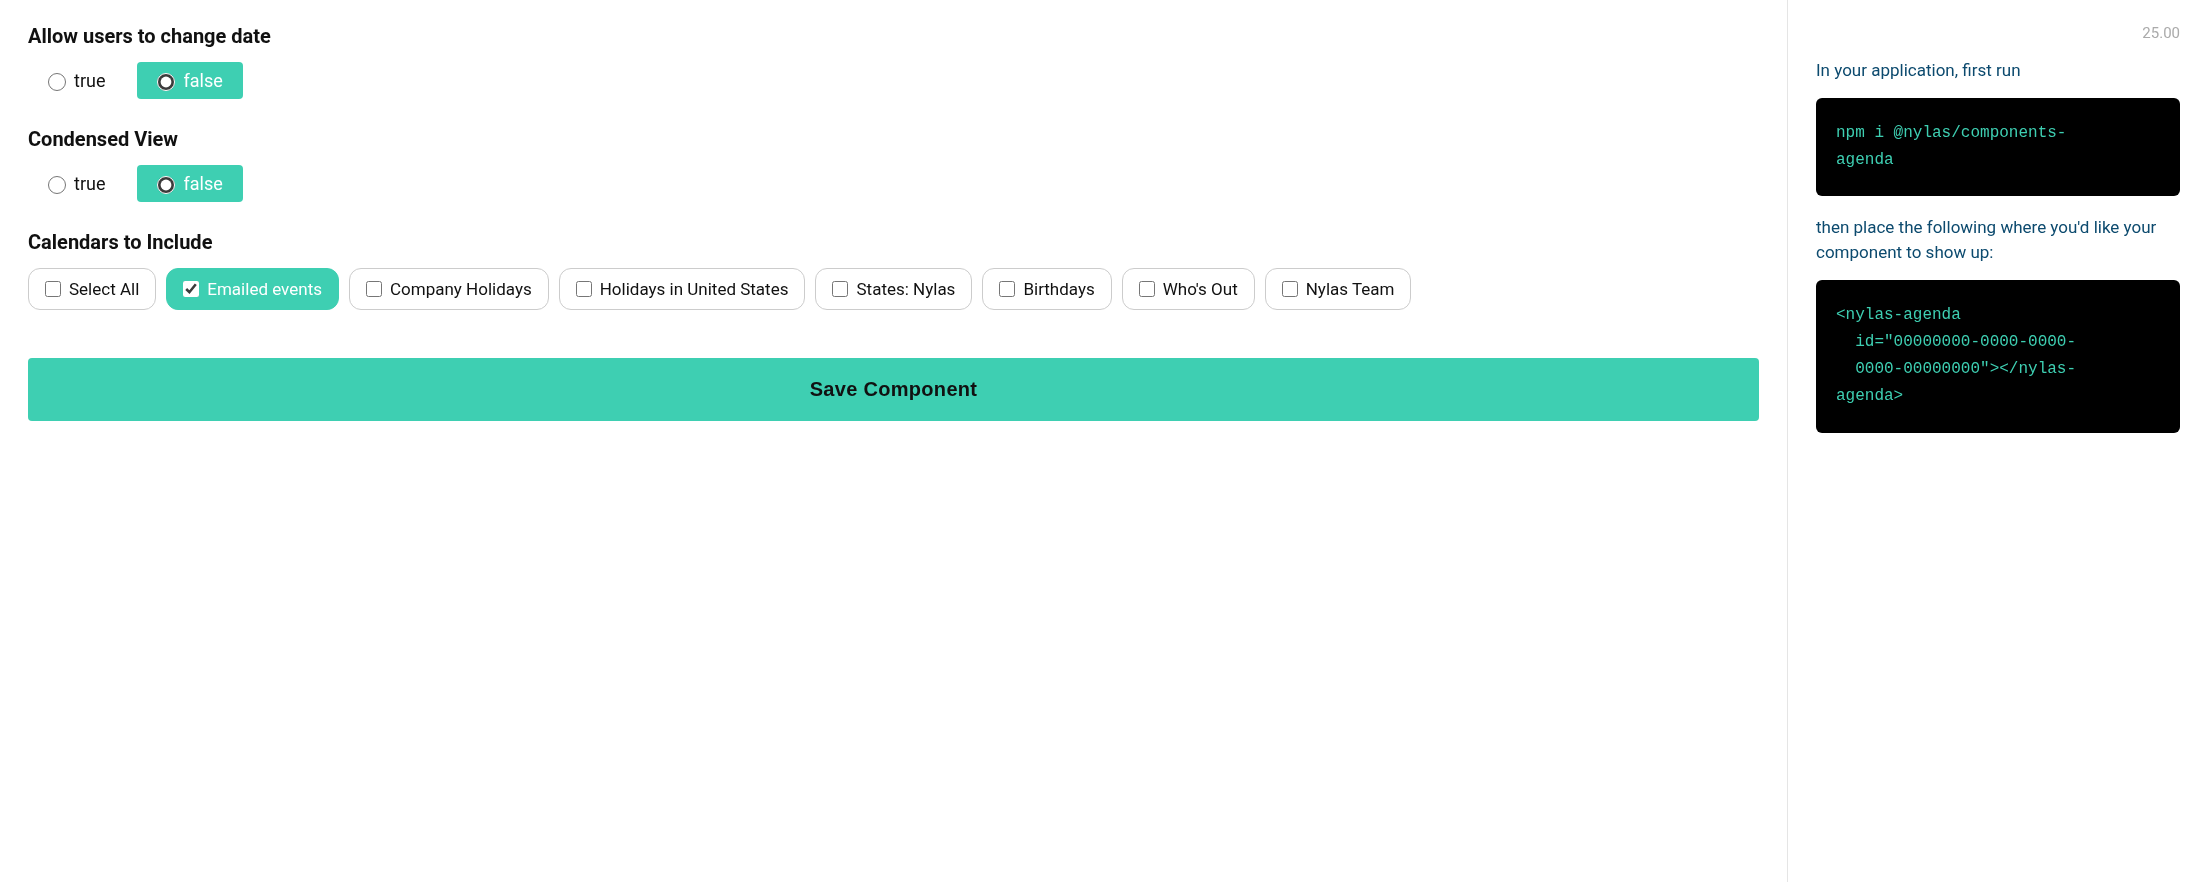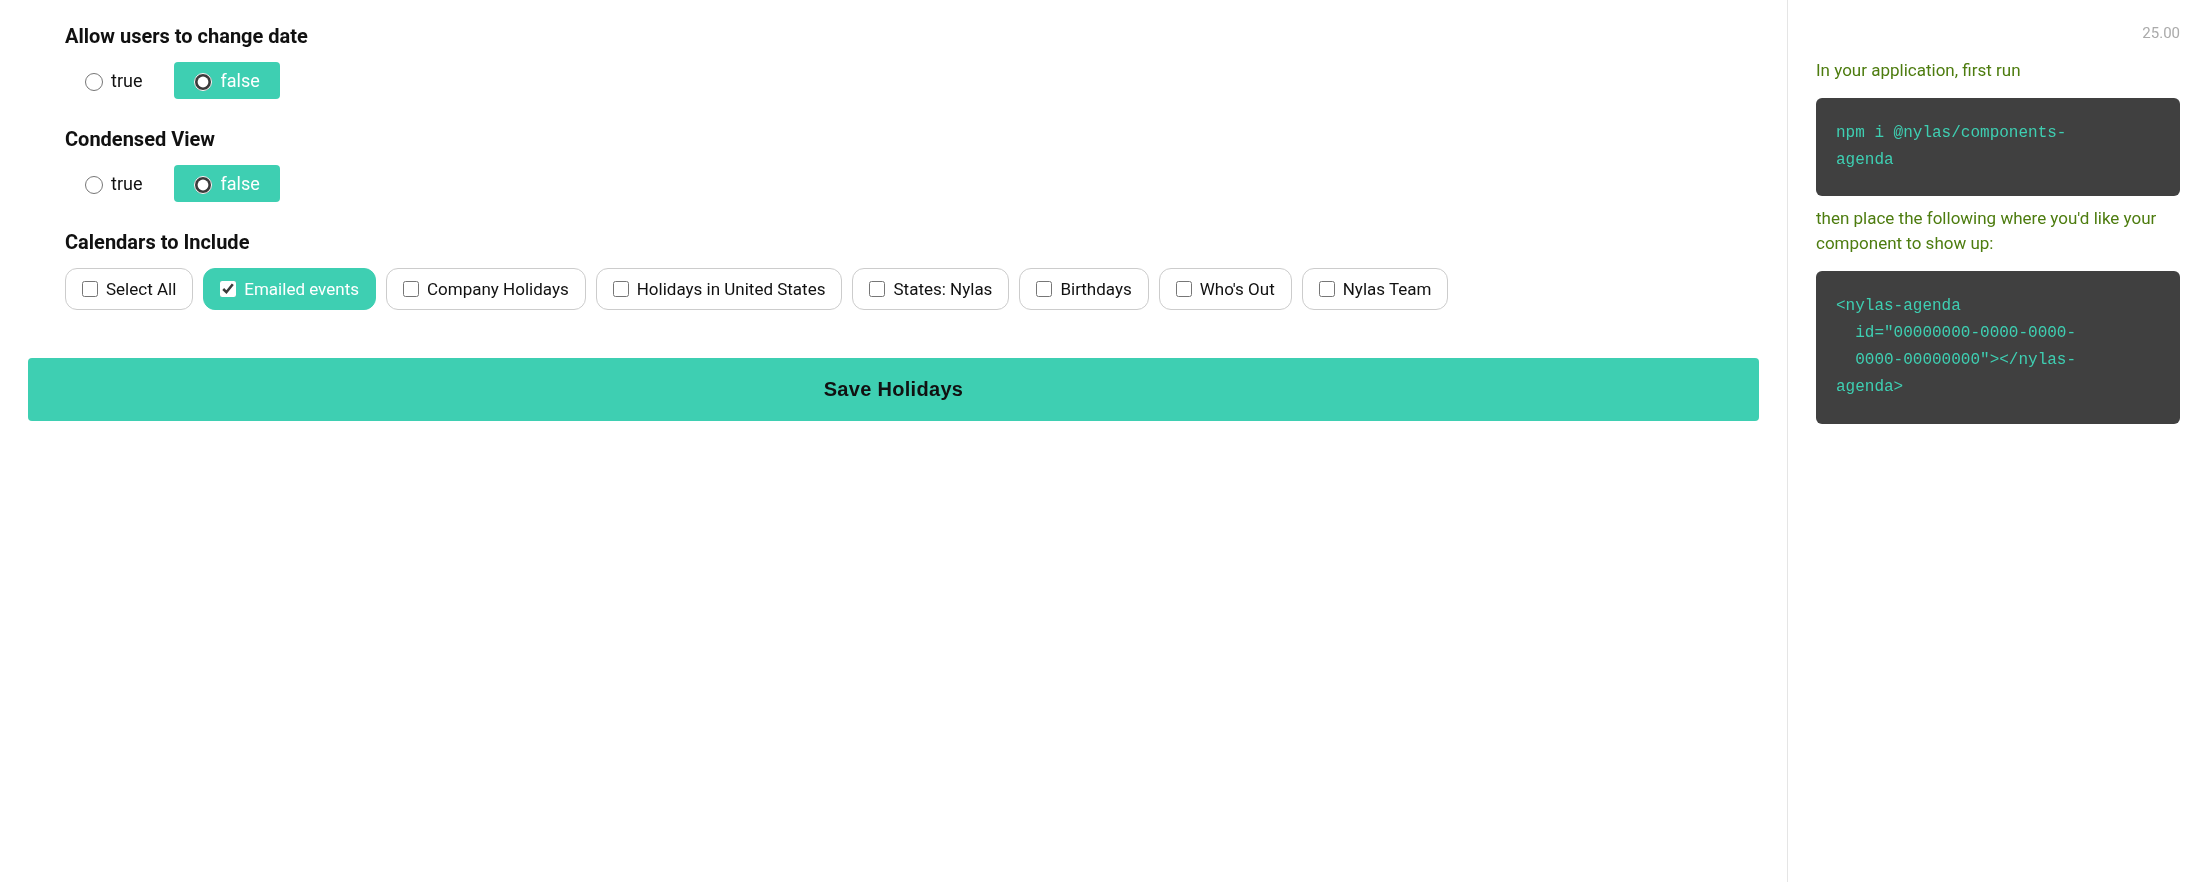--- a/index.html
+++ b/index.html
@@ -16,21 +16,20 @@
     }
     .right-panel {
       width: 420px;
       padding: 24px 28px;
       background: #fff;
     }
 
     
     .section {
       margin-bottom: 28px;
-      margin-left: 37px;
     }
     .section-title {
       font-size: 20px;
       font-weight: 700;
       color: #111;
       margin-bottom: 14px;
     }
 
     
     .radio-group {
@@ -114,29 +113,29 @@
 
     
     .right-top-value {
       font-size: 15px;
       color: #aaa;
       text-align: right;
       margin-bottom: 16px;
     }
     .right-text {
       font-size: 17px;
-      color: #4d7c0f;
+      color: #0c4a6e;
       line-height: 1.5;
       margin-bottom: 14px;
     }
     .code-block {
-      background: #404040;
+      background: #000000;
       border-radius: 6px;
       padding: 22px 20px;
-      margin-bottom: 10px;
+      margin-bottom: 19px;
       font-family: 'Courier New', monospace;
       font-size: 16px;
       color: #3ecfb2;
       line-height: 1.7;
       white-space: pre-wrap;
       word-break: break-all;
     }
   </style>
 </head>
 <body>
@@ -206,21 +205,21 @@
         <span>Who's Out</span>
       </label>
       <label class="calendar-checkbox">
         <input type="checkbox" style="">
         <span>Nylas Team</span>
       </label>
     </div>
   </div>
 
   
-  <button class="save-button">Save Holidays</button>
+  <button class="save-button">Save Component</button>
 
 </div>
 
 <div class="right-panel">
   <div class="right-top-value">25.00</div>
   <div class="right-text">In your application, first run</div>
   <div class="code-block">npm i @nylas/components-
 agenda</div>
   <div class="right-text">then place the following where you'd like your component to show up:</div>
   <div class="code-block">&lt;nylas-agenda

